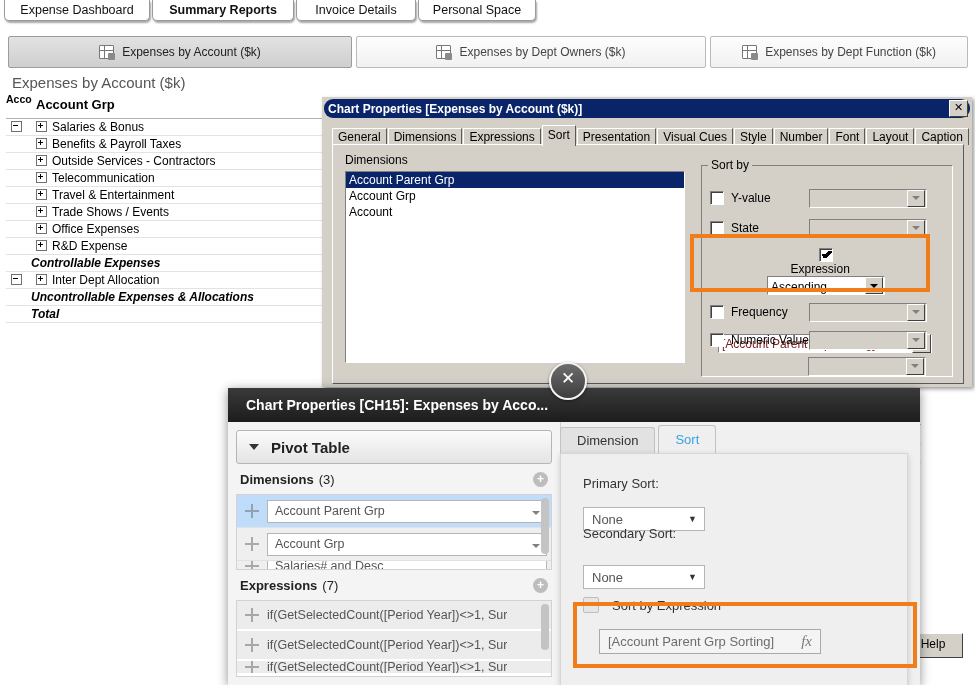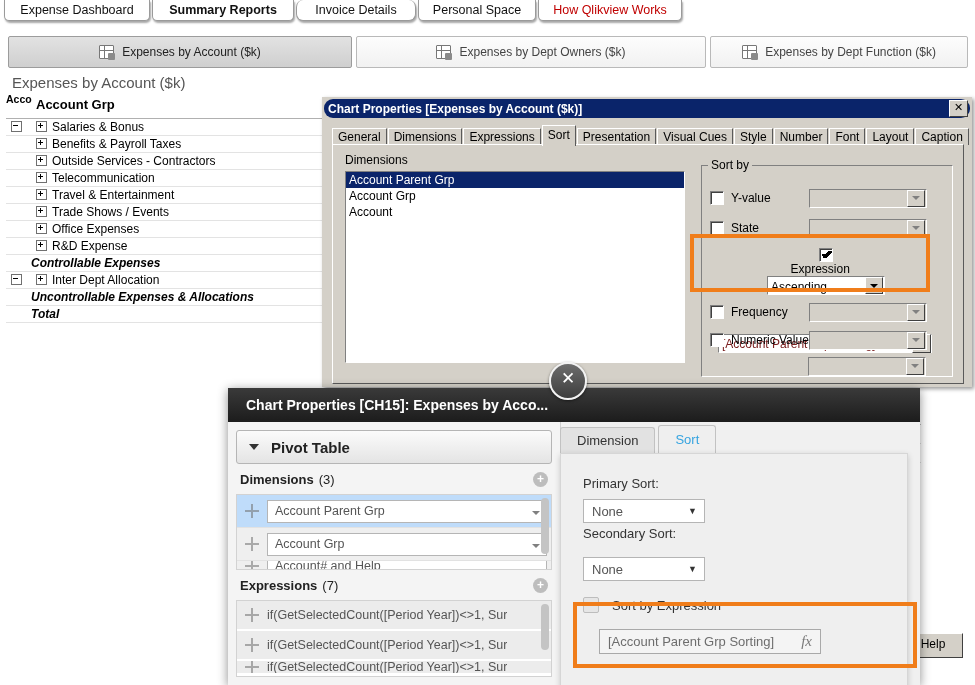--- a/index.html
+++ b/index.html
@@ -153,36 +153,35 @@
 
   #rightpane{position:absolute;left:332px;top:0px;width:360px;height:297px;}
   #tabs2{position:absolute;left:0;top:38px;height:28px;display:flex;align-items:flex-end;}
   .mtab{height:26px;line-height:26px;padding:0 16px;font-size:13px;background:#e2e2e2;
         border:1px solid #c2c2c2;border-bottom:none;border-radius:3px 3px 0 0;color:#333;margin-right:3px;}
   .mtab.sel{background:#efefef;color:#36a4e0;height:28px;line-height:28px;}
   #sortpanel{position:absolute;left:0;top:65px;width:348px;height:272px;background:#efefef;
              border:1px solid #d6d6d6;box-shadow:0 2px 6px rgba(0,0,0,.18);box-sizing:border-box;}
   #sortpanel .f{position:absolute;font-size:13px;color:#333;}
   .msel{height:24px;background:#fff;border:1px solid #b5b5b5;display:flex;align-items:center;
-        font-size:13px;color:#555;padding-left:8px;box-sizing:border-box;}
+        font-size:13px;color:#555;padding-left:8px;box-sizing:border-box;margin-top:8px;}
   .msel .dn2{margin-left:auto;margin-right:7px;font-size:9px;color:#333;}
   .mcb{width:14px;height:14px;border:1px solid #bdbdbd;background:#e6e6e6;border-radius:2px;flex:none;}
   #hl2{position:absolute;left:573px;top:602px;width:344px;height:66px;border:4px solid #f07d1a;
        box-sizing:border-box;pointer-events:none;z-index:20;}
   .fx{font-style:italic;font-family:"Liberation Serif","DejaVu Serif",serif;color:#7a7a7a;font-size:15px;margin-right:8px;}
 </style>
 </head>
 <body>
 
 <div id="top-tabs">
   <div class="tab" style="left:4px;width:146px;">Expense Dashboard</div>
   <div class="tab active" style="left:152px;width:142px;">Summary Reports</div>
-  <div class="tab" style="left:296px;width:120px;border-radius:7px;">Invoice Details</div>
+  <div class="tab" style="left:296px;width:120px;">Invoice Details</div>
   <div class="tab" style="left:418px;width:118px;">Personal Space</div>
-  <div class="tab red" style="left:538px;width:144px;">How Qlikview Works</div>
 </div>
 
 <div id="obj-tabs">
   <div class="objtab sel" style="left:0;width:344px;">
     <span class="grid-ico">
         <i></i>
       </span>
     <span>Expenses by Account ($k)</span>
   </div>
   <div class="objtab" style="left:348px;width:350px;">
@@ -416,21 +415,21 @@
       <div class="lrow">
         <span class="move"></span>
         <span class="fld">
           <span>Account Grp</span>
           <span class="dn"><i class="tri dim" style="display:inline-block"></i></span>
         </span>
       </div>
       <div class="lrow" style="height:10px;overflow:hidden;">
         <span class="move"></span>
         <span class="fld" style="height:23px;">
-          <span>Account# and Help</span>
+          <span>Salaries# and Desc</span>
         </span>
       </div>
       <div class="vsb" style="height:56px;"></div>
     </div>
 
     <div class="seclab">
       <span>Expressions</span>
       <span class="n">(7)</span>
       <span class="plus-ico">+</span>
     </div>

